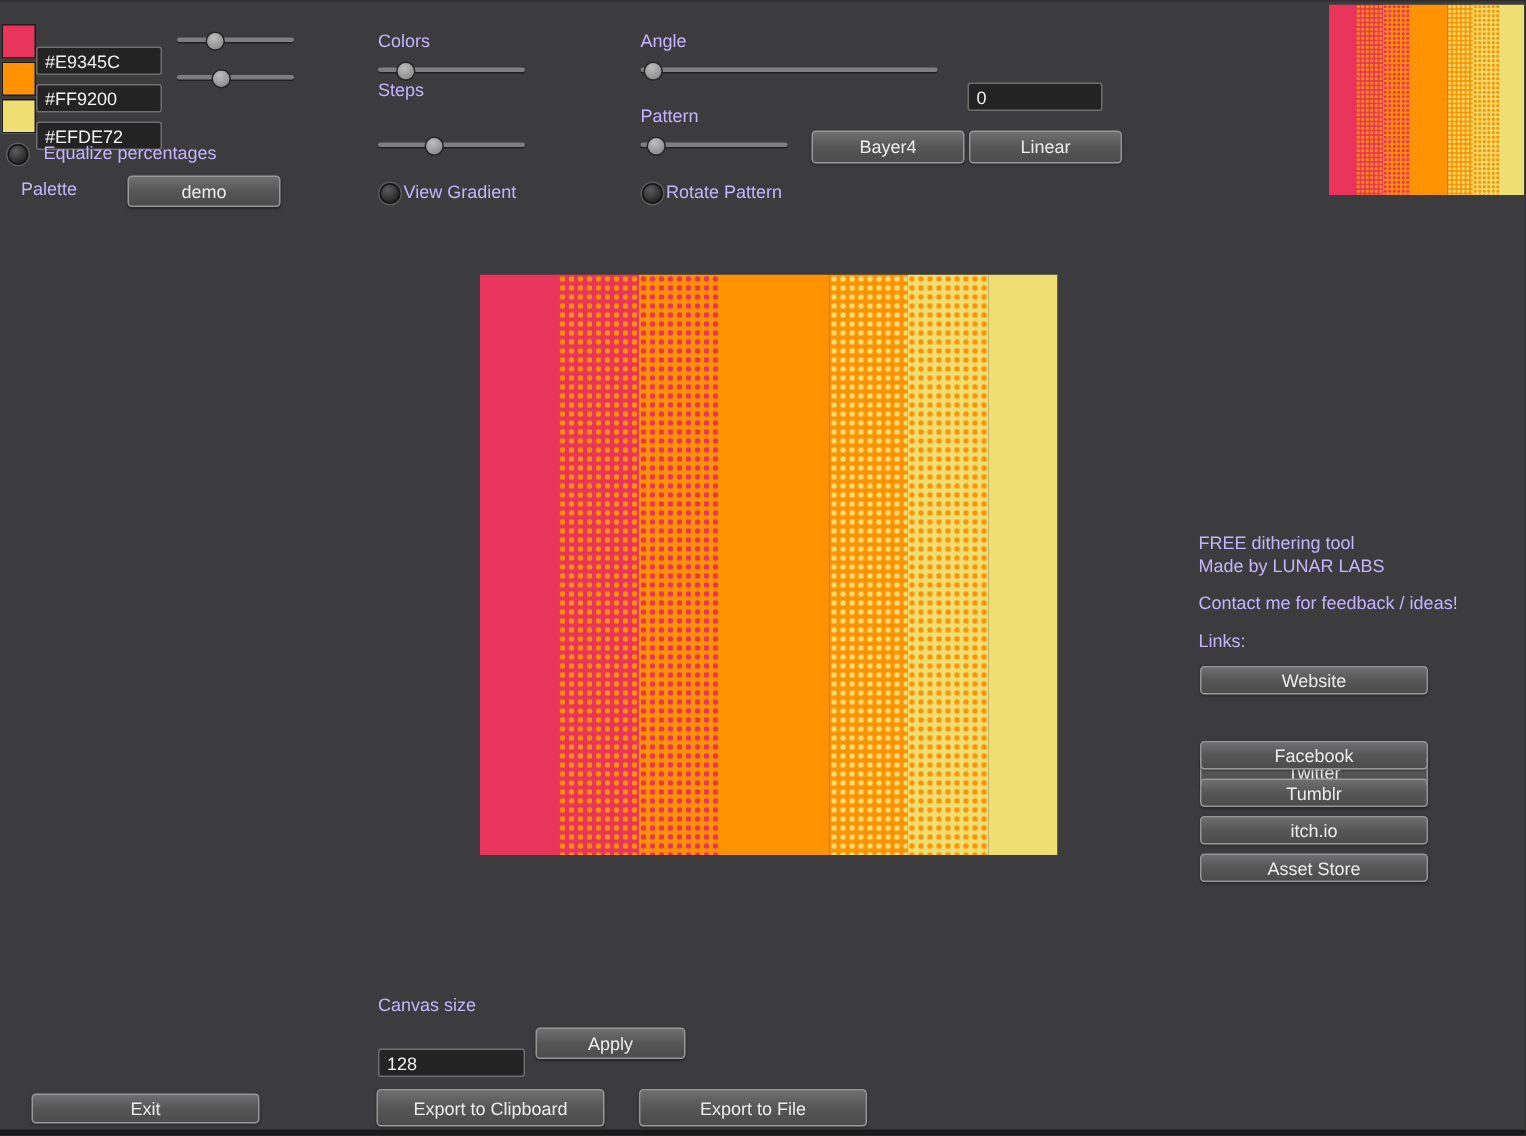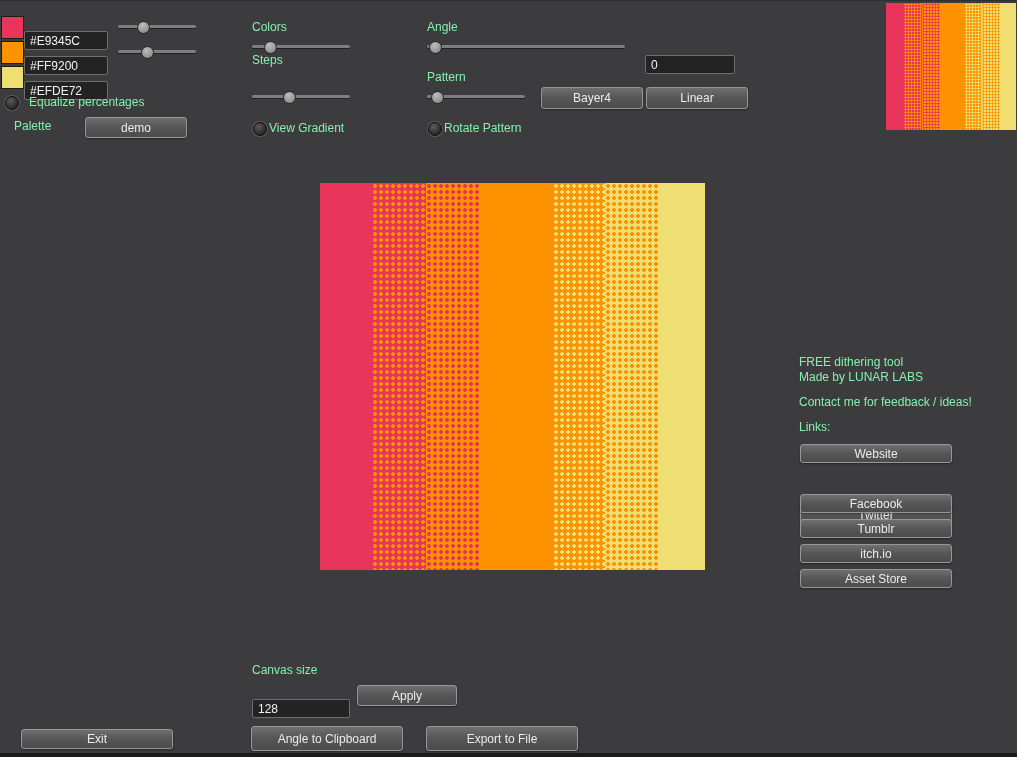--- a/index.html
+++ b/index.html
@@ -1,21 +1,21 @@
 <!DOCTYPE html>
 <html><head>
 <meta charset="utf-8">
 <style>
   html,body{margin:0;padding:0;background:#2a2a2a;}
   .app{
     position:relative;width:1017px;height:757px;background:#3c3c3e;overflow:hidden;
     font-family:"Liberation Sans",sans-serif;font-size:12px;color:#d6d6d6;
     box-shadow:inset 0 -4px 0 #1a1a1a, inset 0 1px 0 #2e2e2e;
   }
-  .label{position:absolute;color:#86efac;font-size:12px;line-height:13px;white-space:nowrap;}
+  .label{position:absolute;color:#c4b5fd;font-size:12px;line-height:13px;white-space:nowrap;}
   .btn{
     position:absolute;display:flex;align-items:center;justify-content:center;
     background:linear-gradient(#6f6f6f,#565656 50%,#4c4c4c);
     border:1px solid #979797;border-radius:3px;color:#ececec;font-size:12px;
     cursor:pointer;box-shadow:0 1px 2px rgba(0,0,0,.35);
   }
   .input{
     position:absolute;background:#232323;border:1px solid #6e6e6e;border-radius:2px;
     color:#f2f2f2;font-size:12px;padding:0 5px;outline:none;
     font-family:"Liberation Sans",sans-serif;box-sizing:border-box;margin-top:14px;
@@ -131,16 +131,16 @@
   <div class="btn link-btn" style="top:494px;">Facebook</div>
   <div class="btn link-btn" style="top:519px;">Tumblr</div>
   <div class="btn link-btn" style="top:544px;">itch.io</div>
   <div class="btn link-btn" style="top:569px;">Asset Store</div>
 
   <div class="label" style="left:252px;top:664px;">Canvas size</div>
   <input class="input" style="left: 252px; top: 685px; width: 98px; height: 19px;" value="128">
   <div class="btn" style="left:357px;top:685px;width:98px;height:19px;">Apply</div>
 
   <div class="btn" style="left:21px;top:729px;width:150px;height:18px;">Exit</div>
-  <div class="btn" style="left:251px;top:726px;width:150px;height:23px;">Angle to Clipboard</div>
+  <div class="btn" style="left:251px;top:726px;width:150px;height:23px;">Export to Clipboard</div>
   <div class="btn" style="left:426px;top:726px;width:150px;height:23px;">Export to File</div>
 
 </div>
 
 </body></html>

